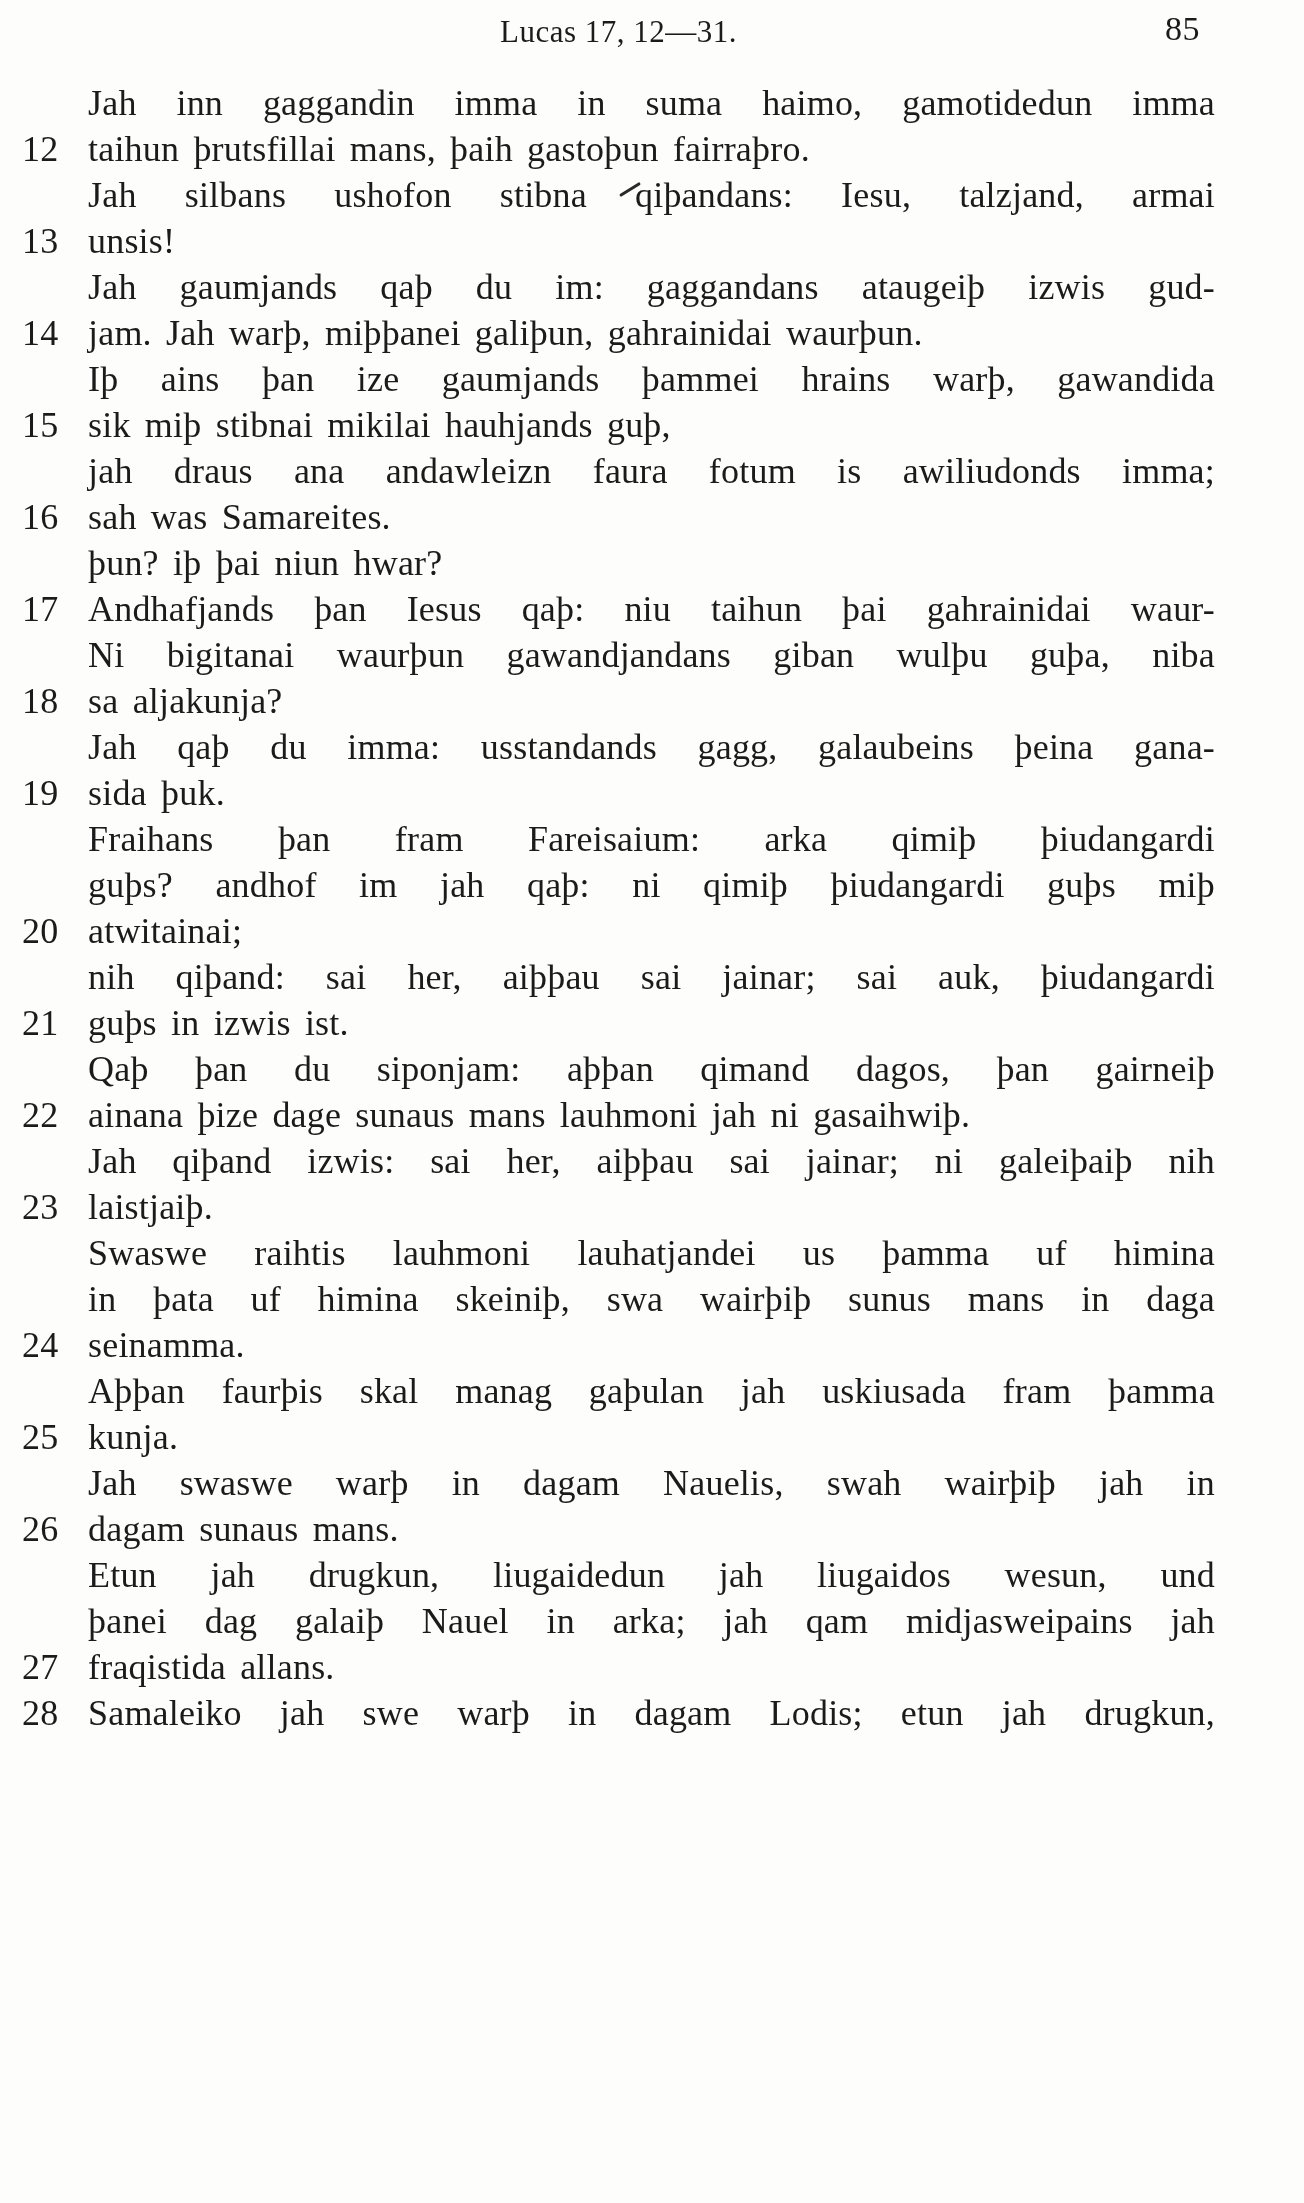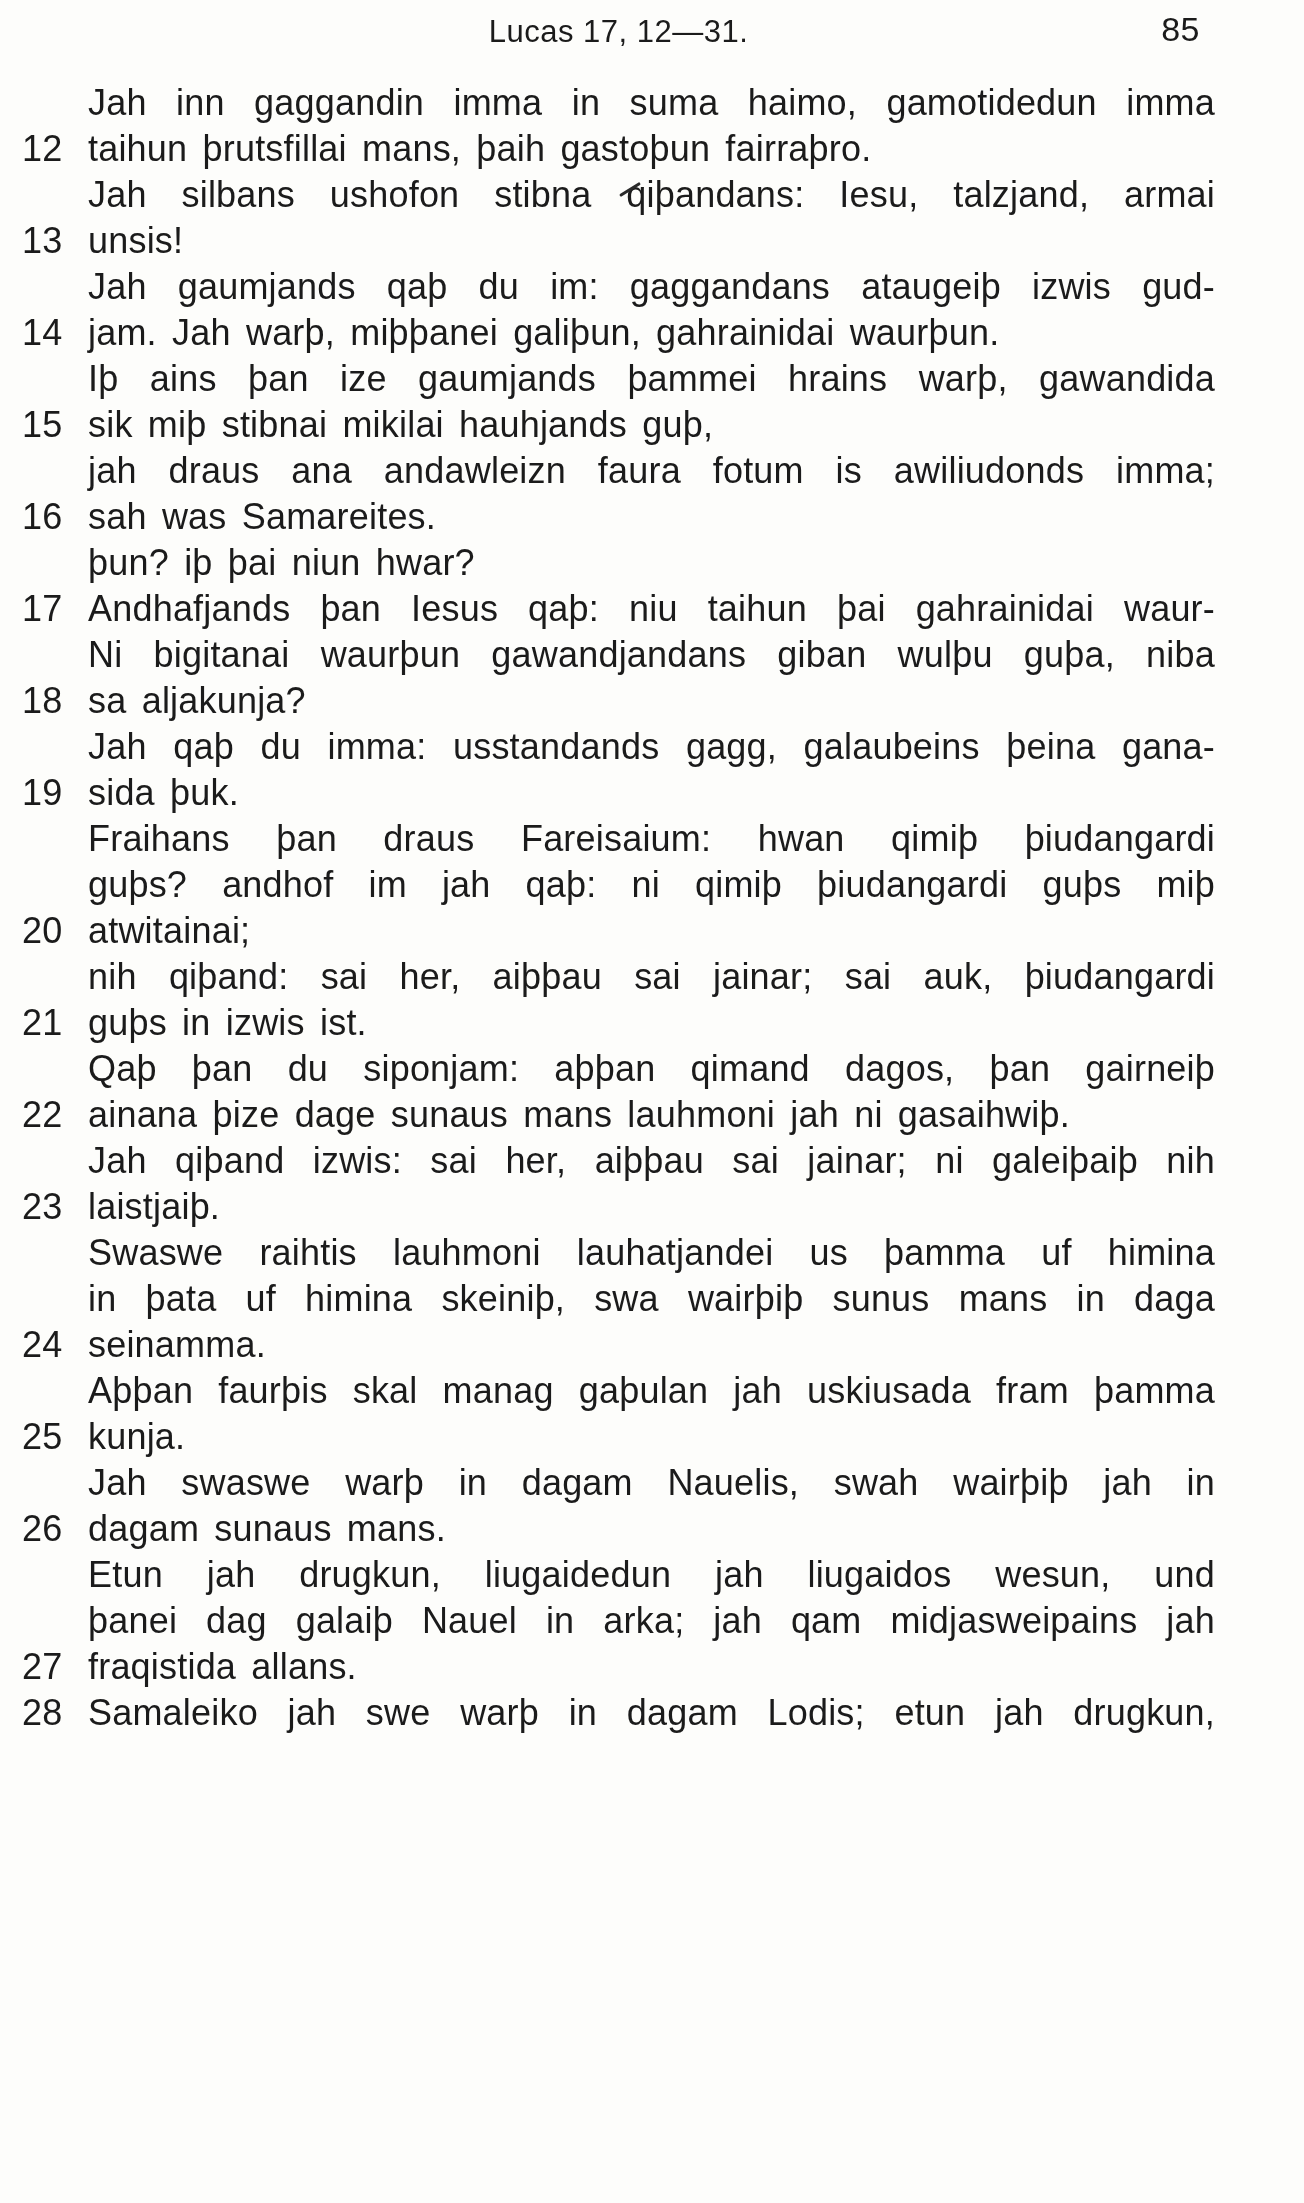--- a/index.html
+++ b/index.html
@@ -7,21 +7,21 @@
     padding: 0;
     background: #e8e8e6;
   }
   .page {
     position: relative;
     width: 1304px;
     height: 2203px;
     margin: 0 auto;
     background: #fdfdfb;
     color: #1b1b1b;
-    font-family: Liberation Sans, sans-serif;
+    font-family: Liberation Serif, serif;
     overflow: hidden;
   }
   
   .running-head {
     position: relative;
     margin: 14px 89px 0 22px;
     height: 42px;
     font-size: 31px;
     letter-spacing: 0.5px;
   }
@@ -140,21 +140,21 @@
       <div class="verse">
         <span class="verse-num">19</span>
         <div class="verse-body">
           <div class="line full">Jah qaþ du imma: usstandands gagg, galaubeins þeina gana-</div>
           <div class="line">sida þuk.</div>
         </div>
       </div>
       <div class="verse">
         <span class="verse-num">20</span>
         <div class="verse-body">
-          <div class="line full">Fraihans þan draus Fareisaium: hwan qimiþ þiudangardi</div>
+          <div class="line full">Fraihans þan fram Fareisaium: arka qimiþ þiudangardi</div>
           <div class="line full">guþs? andhof im jah qaþ: ni qimiþ þiudangardi guþs miþ</div>
           <div class="line">atwitainai;</div>
         </div>
       </div>
       <div class="verse">
         <span class="verse-num">21</span>
         <div class="verse-body">
           <div class="line full">nih qiþand: sai her, aiþþau sai jainar; sai auk, þiudangardi</div>
           <div class="line">guþs in izwis ist.</div>
         </div>

